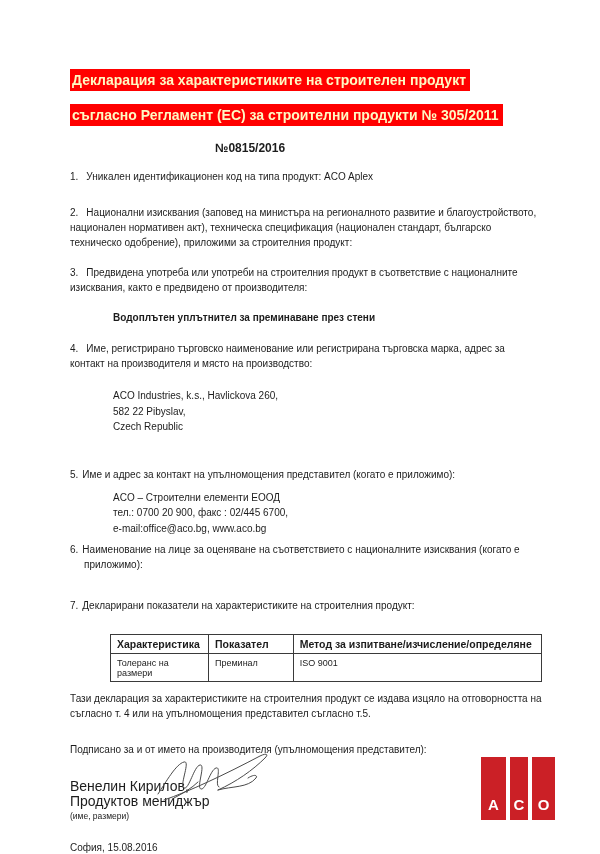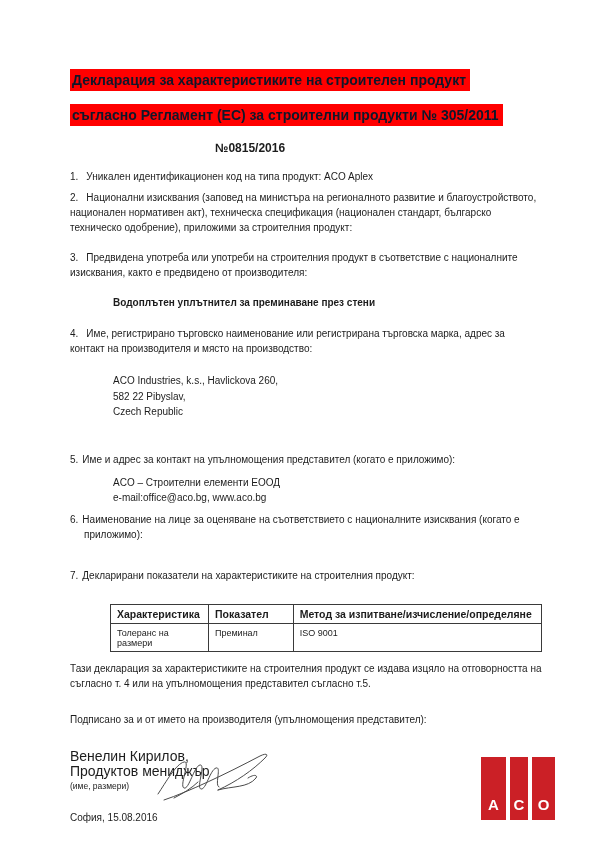--- a/index.html
+++ b/index.html
@@ -8,30 +8,30 @@
     width:600px; height:854px;
     background:#ffffff;
     font-family:"Liberation Sans", sans-serif;
     color:#1c1c1c;
     overflow:hidden;
     box-sizing:border-box;
   }
   .content { padding:70px 58px 0 70px; }
 
   .title-line { margin:0 0 13px 0; font-size:14px; font-weight:bold; line-height:1.55; }
-  .hl { background:#ff0000; color:#0f172a; padding:3px 4px 3px 2px; }
+  .hl { background:#ff0000; color:#fef9c3; padding:3px 4px 3px 2px; }
 
   .doc-number { margin:15px 0 14px 145px; font-size:12px; font-weight:bold; }
 
   .item { margin:0; font-size:10px; line-height:15px; }
   .item .num { margin-right:8px; }
   .item.tight .num { margin-right:4px; }
   .hang { padding-left:14px; text-indent:-14px; }
 
-  .i1 { margin-bottom:6px; }
+  .i1 { margin-bottom:21px; }
   .i2 { margin-bottom:15px; }
   .i3 { margin-bottom:15px; }
   .subuse { margin:0 0 16px 43px; font-size:10px; line-height:15px; font-weight:bold; }
   .i4 { margin-bottom:17px; }
   .addr { margin:0 0 9px 43px; font-size:10px; line-height:15.5px; }
   .addr p { margin:0; }
   .i5 { margin-bottom:8px;margin-top:32px; }
   .addr5 { margin-bottom:6px; }
   .i6 { margin-bottom:26px; }
   .i7 { margin-bottom:21px; }
@@ -90,20 +90,21 @@
     <div class="addr">
       <p>ACO Industries, k.s., Havlickova 260,</p>
       <p>582 22 Pibyslav,</p>
       <p>Czech Republic</p>
     </div>
 
     <p class="item tight i5"><span class="num">5.</span><span>Име и адрес за контакт на упълномощения представител (когато е приложимо):</span></p>
 
     <div class="addr addr5">
       <p>ACO – Строителни елементи ЕООД</p>
+      <p>тел.: 0700 20 900, факс : 02/445 6700,</p>
       <p>e-mail:office@aco.bg, www.aco.bg</p>
     </div>
 
     <p class="item tight hang i6"><span class="num">6.</span><span>Наименование на лице за оценяване на съответствието с националните изисквания (когато е приложимо):</span></p>
 
     <p class="item tight i7"><span class="num">7.</span><span>Декларирани показатели на характеристиките на строителния продукт:</span></p>
 
     <table class="perf-table">
       <thead>
         <tr>

